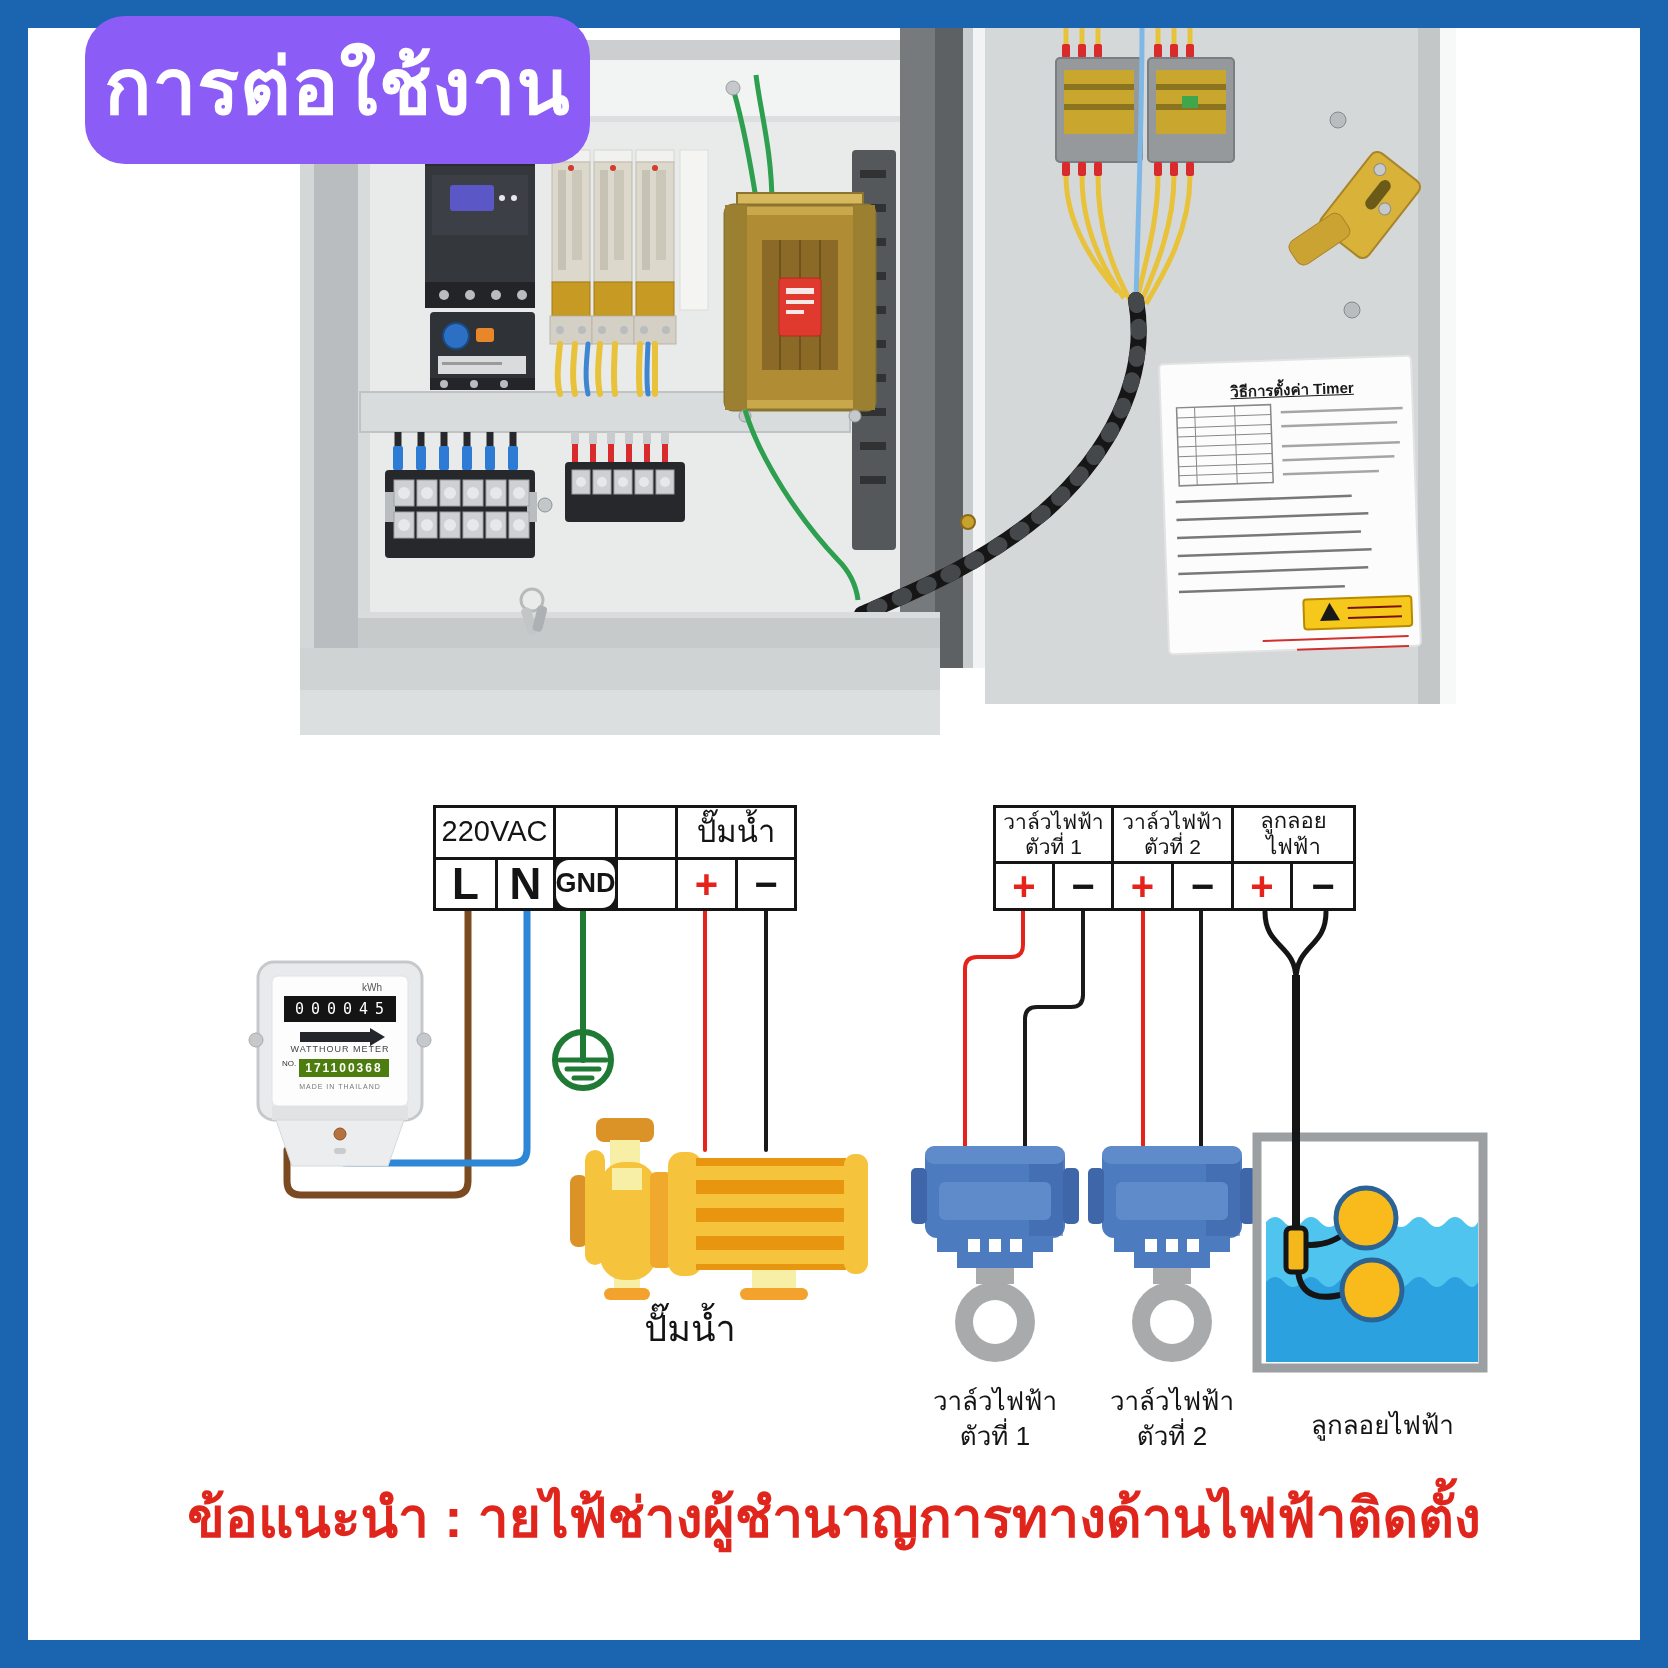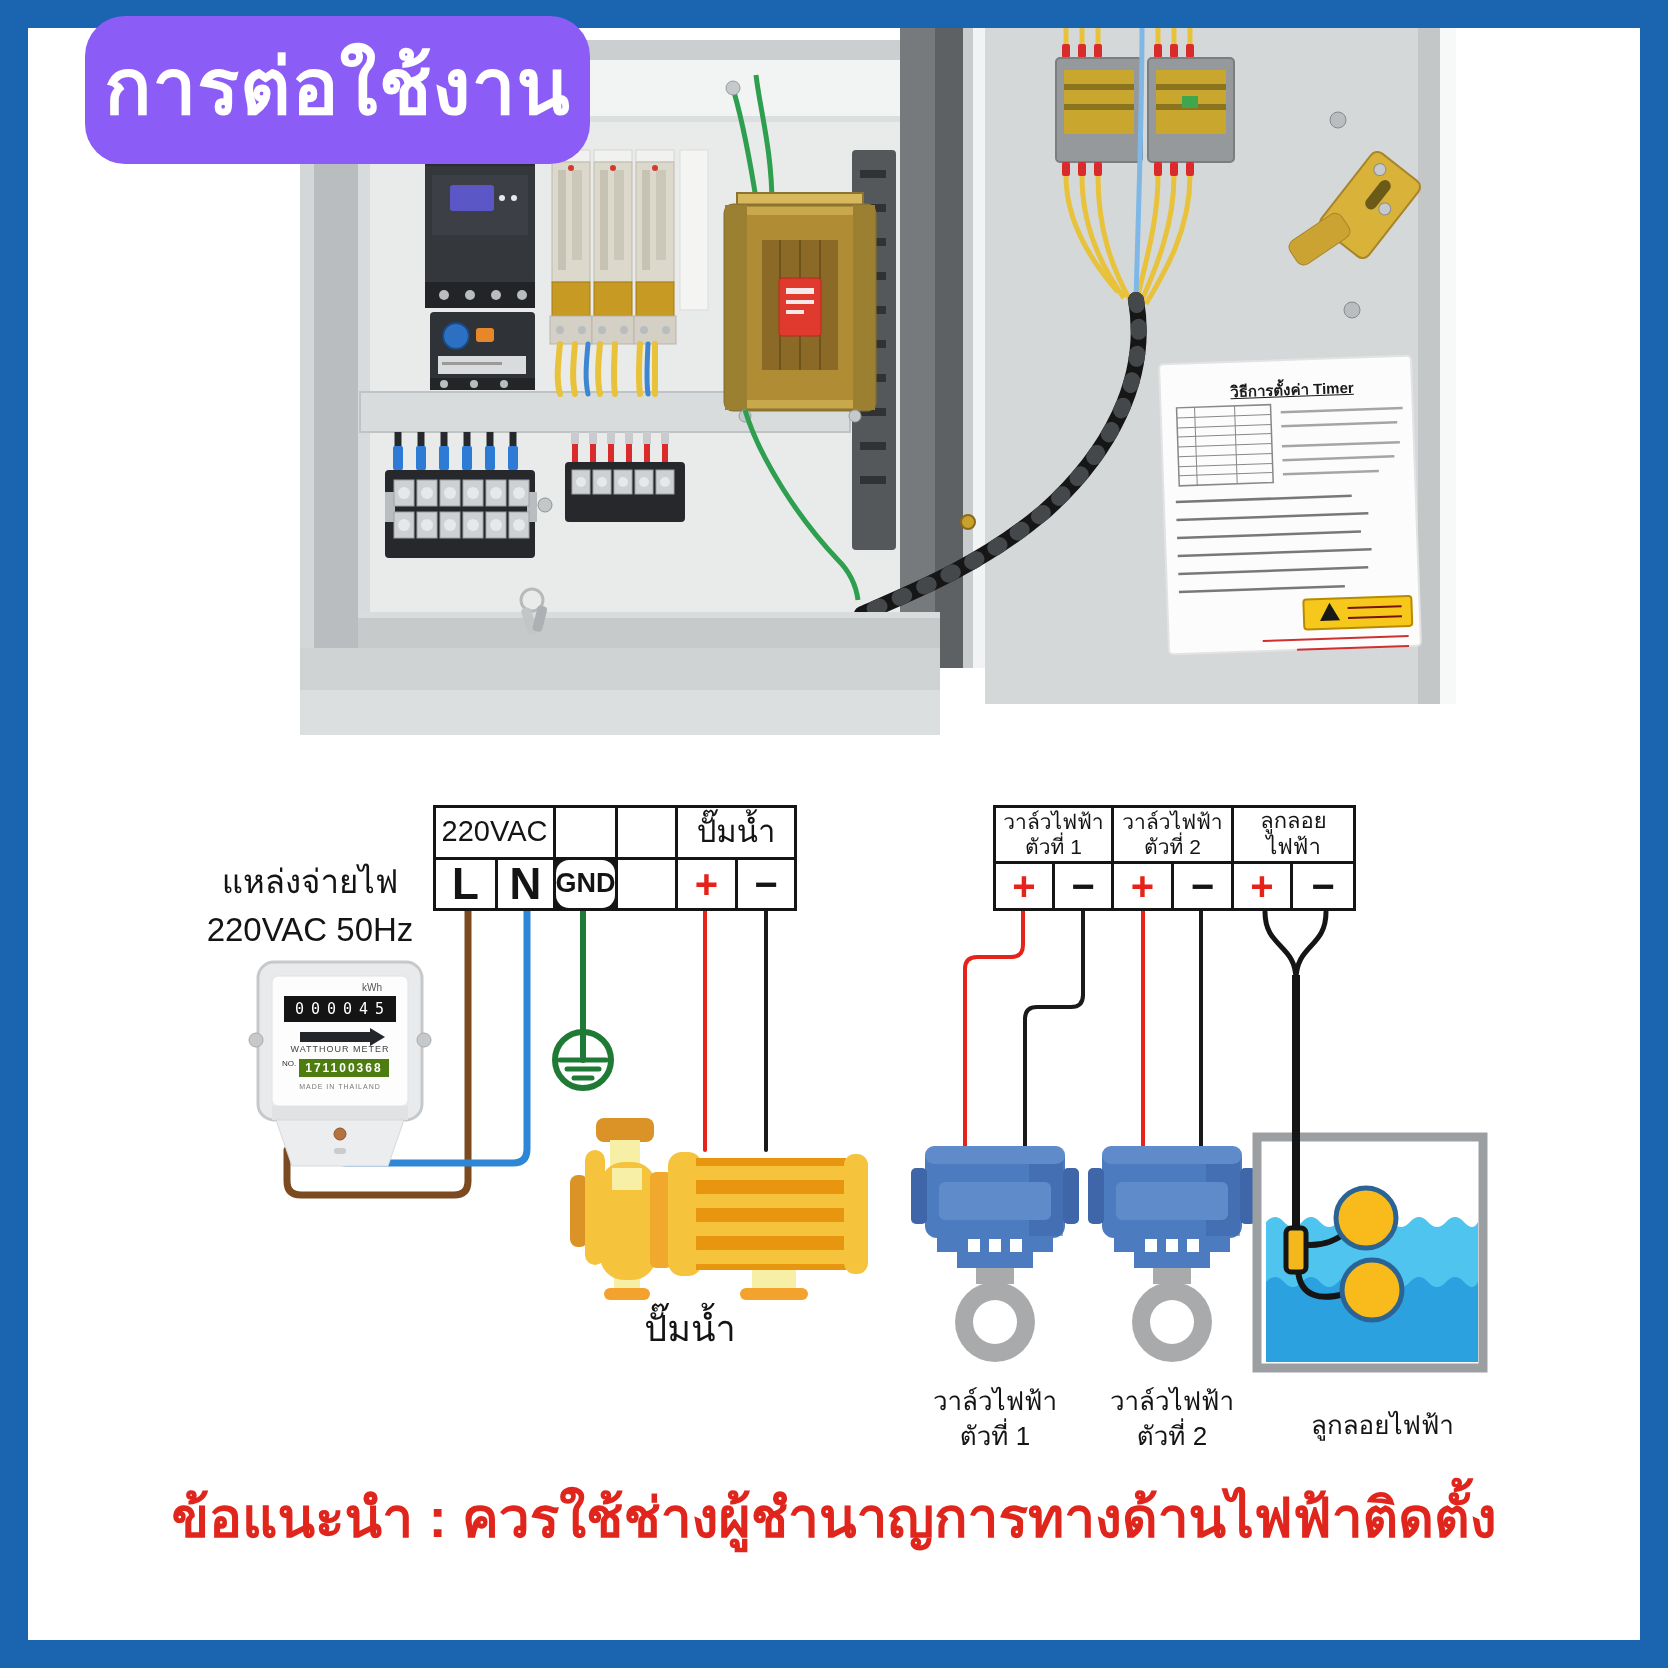--- a/index.html
+++ b/index.html
@@ -518,24 +518,20 @@
     <div class="trow">
       <div class="tcell plus" style="width:56px;">+</div>
       <div class="tcell minus" style="width:56px;">−</div>
       <div class="tcell plus" style="width:57px;">+</div>
       <div class="tcell minus" style="width:57px;">−</div>
       <div class="tcell plus" style="width:56px;">+</div>
       <div class="tcell minus" style="flex:1;">−</div>
     </div>
   </div>
 
-  <div class="txt ctr" id="source-label">
-    <div>แหล่งจ่ายไฟ</div>
-    <div>220VAC 50Hz</div>
-  </div>
 
   <div class="txt ctr" id="pump-label">ปั๊มน้ำ</div>
 
   <div class="txt ctr" id="valve1-label">
     <div>วาล์วไฟฟ้า</div>
     <div>ตัวที่ 1</div>
   </div>
   <div class="txt ctr" id="valve2-label">
     <div>วาล์วไฟฟ้า</div>
     <div>ตัวที่ 2</div>
@@ -546,16 +542,16 @@
   <div class="txt" id="meter-counter">000045</div>
   <div class="txt ctr" id="meter-type">WATTHOUR METER</div>
   <div class="txt" id="meter-serial-row">
     <span class="no">NO.</span>
     <span class="plate">171100368</span>
   </div>
   <div class="txt ctr" id="meter-origin">MADE IN THAILAND</div>
 
   <div class="txt ctr" id="sticker-title">วิธีการตั้งค่า Timer</div>
 
-  <div class="txt ctr" id="footer-note">ข้อแนะนำ : ควรใช้ช่างผู้ชำนาญการทางด้านไฟฟ้าติดตั้ง</div>
+  <div class="txt ctr" id="footer-note">ข้อแนะนำ : ายไฟ้ช่างผู้ชำนาญการทางด้านไฟฟ้าติดตั้ง</div>
 
   <div class="frame"></div>
 </div>
 
 </body></html>

